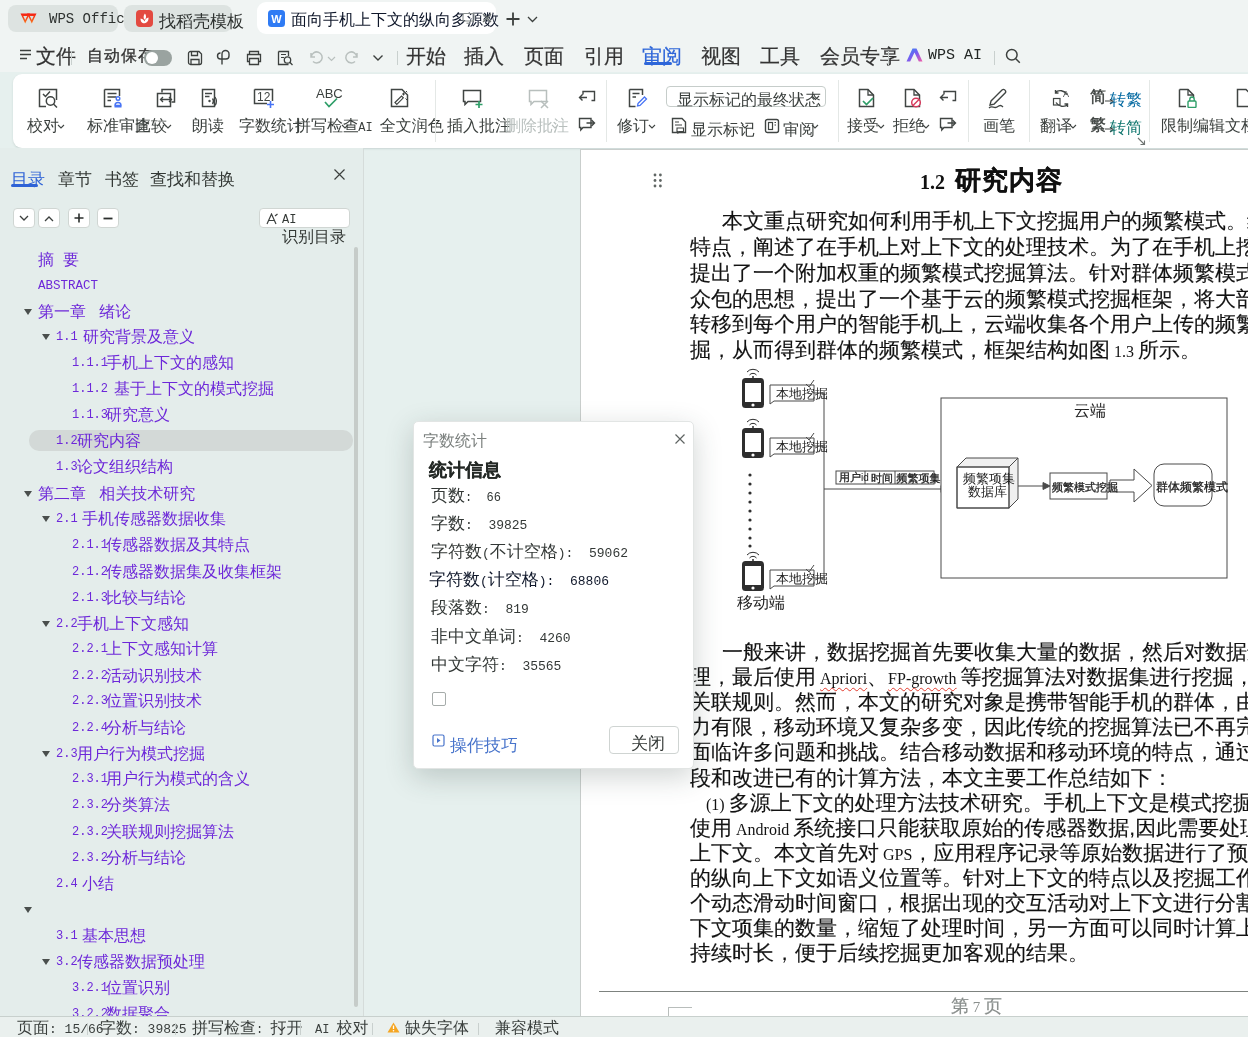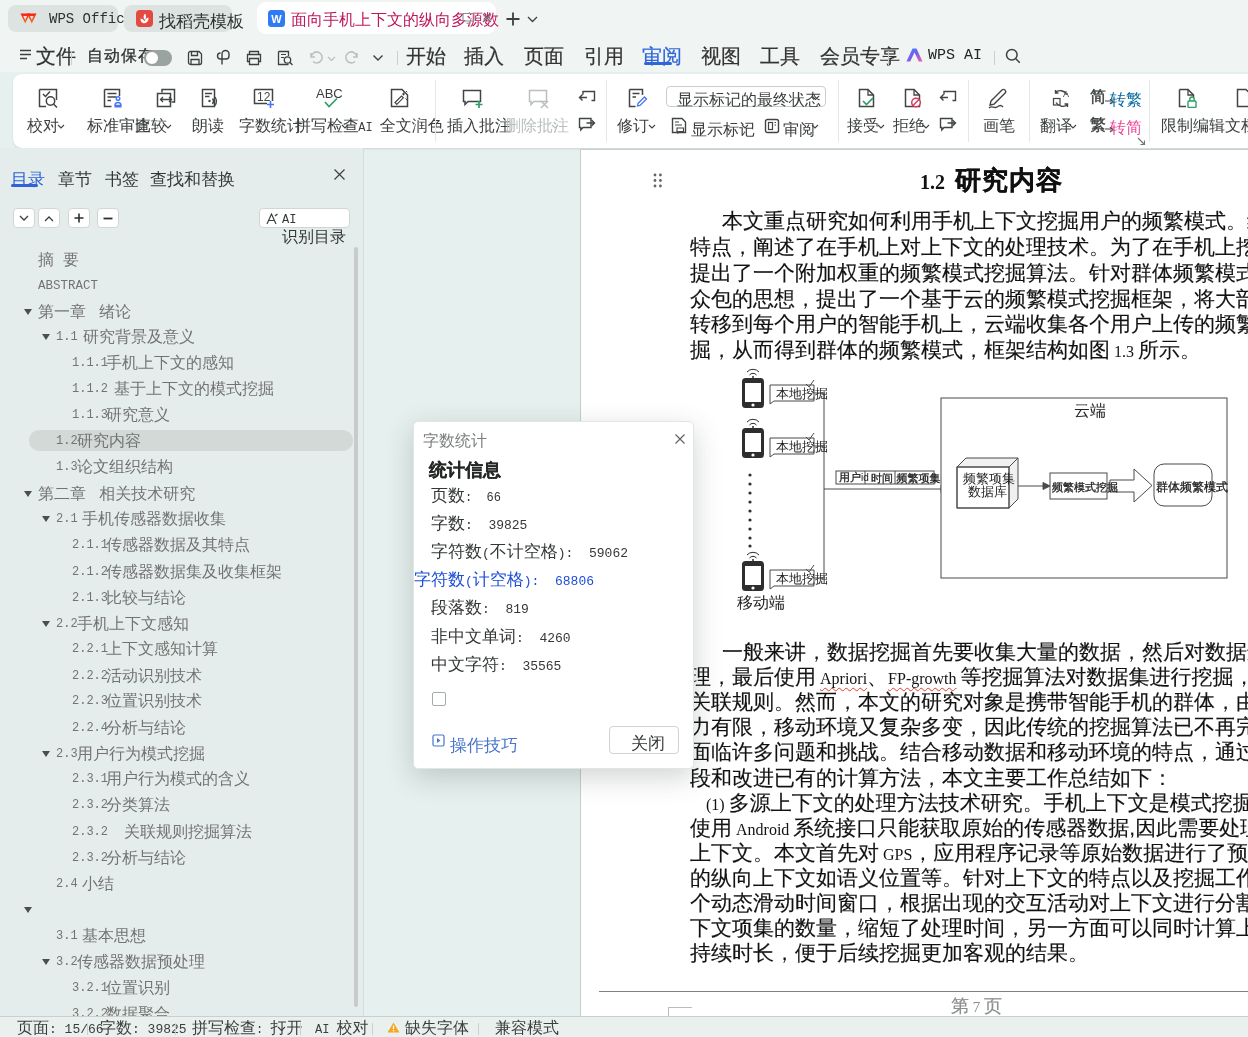--- a/index.html
+++ b/index.html
@@ -28,21 +28,21 @@
 .vsep{position:absolute;width:1px;background:#c9d0ce}
 
 #ribbon{position:absolute;left:13px;top:74px;width:1235px;height:74px;background:#fff;border-radius:9px 0 0 9px;box-shadow:0 1px 2px rgba(120,140,135,.25);overflow:hidden}
 .rlbl{position:absolute;top:44px;height:16px;line-height:16px;color:#3b403e;text-align:center;white-space:nowrap}
 .rsep{position:absolute;top:6px;height:62px;width:1px;background:#e4e8e6}
 .ric{position:absolute;top:14px}
 .dis{color:#b8bfbd}
 
 #sidebar{position:absolute;left:0;top:148px;width:364px;height:868px;background:#e4edeb;border-right:1px solid #d5dcda;overflow:hidden}
 #page{position:absolute;left:580px;top:149px;width:760px;height:867px;background:#fff;border-top:1px solid #c9cecc;border-left:1px solid #c9cecc}
-.toc-row{position:absolute;left:0;width:324px;height:26px;line-height:26px;color:#737373;white-space:nowrap}
+.toc-row{position:absolute;left:0;width:324px;height:26px;line-height:26px;color:#6d28d9;white-space:nowrap}
 .tri{display:inline-block;width:0;height:0;border-left:4.5px solid transparent;border-right:4.5px solid transparent;border-top:6px solid #4a4f4d;vertical-align:2px}
 
 #dialog{position:absolute;left:413px;top:421px;width:281px;height:348px;background:#fff;border:1px solid #e2e5e4;border-radius:5px;box-shadow:0 8px 28px rgba(40,60,55,.22)}
 
 #statusbar{position:absolute;left:0;top:1016px;width:1248px;height:21px;background:#eaf0ee;border-top:1px solid #c8d0cd;overflow:hidden}
 .st{position:absolute;top:0;height:21px;line-height:21px;color:#3a3f3d}
 .dl{height:26px;line-height:26px;white-space:nowrap}
 .sq{text-decoration:underline wavy #e23b2e 1px;text-underline-offset:3px}
 svg{display:block}
 </style></head>
@@ -68,21 +68,21 @@
           <path d="M8.5 13.2 C5.8 13.2 4.3 11 4.6 8.4 C6.6 8.7 8 10 8.5 11.6 C9.1 9.4 10.6 8 12.5 7.6 C12.7 10.4 11.4 13.2 8.5 13.2 Z" fill="#fff"></path>
           <path d="M8.2 9.6 C7.2 7.6 7.4 5.3 8.9 3.5 C10.2 5 10.4 7.2 9.4 9.2 Z" fill="#fff"></path>
         </svg>
     <span class="c s13 abs" style="left:35px;top:5px;color:#2e3230">找稻壳模板</span>
   </div>
   <div class="tab active" style="left:257px;width:239px">
     <svg class="abs" style="left:11px;top:8px" width="17" height="17" viewBox="0 0 17 17">
           <rect width="17" height="17" rx="3.5" fill="#2f7bf4"></rect>
           <text x="8.5" y="12.5" font-size="11" font-weight="bold" fill="#fff" text-anchor="middle" font-family="Liberation Sans">W</text>
         </svg>
-    <span class="c s12 abs" style="left:34px;top:8px;color:#be185d">面向手机上下文的纵向多源数</span>
+    <span class="c s12 abs" style="left:34px;top:8px;color:#0f172a">面向手机上下文的纵向多源数</span>
     <svg class="abs" style="left:205px;top:11px" width="13" height="11" viewBox="0 0 13 11">
           <rect x="1" y="0.5" width="11" height="7.5" rx="1.2" fill="none" stroke="#8b918f" stroke-width="1.1"></rect>
           <path d="M4.5 10.2 H8.5" stroke="#8b918f" stroke-width="1.1"></path>
         </svg>
     <svg class="abs" style="left:224px;top:10px" width="12" height="12" viewBox="0 0 12 12">
           <path d="M2 2 L10 10 M10 2 L2 10" stroke="#6f7573" stroke-width="1.2"></path>
         </svg>
   </div>
   <svg class="abs" style="left:505px;top:11px" width="16" height="16" viewBox="0 0 16 16">
         <path d="M8 1.5 V14.5 M1.5 8 H14.5" stroke="#3c403e" stroke-width="1.8"></path>
@@ -338,21 +338,21 @@
 
   <span class="c abs" style="left:1077px;top:13px;font-size:16px;color:#3b403e;-webkit-text-stroke:.4px currentColor">简</span>
   <svg class="abs" style="left:1092px;top:25px" width="10" height="7" viewBox="0 0 10 7">
         <path d="M0 2 H7 M5 0 L8 2.5 L5 5" fill="none" stroke="#404543" stroke-width="1.2"></path>
       </svg>
   <span class="c s12 abs" style="left:1097px;top:16px;color:#0369a1">转繁</span>
   <span class="c abs" style="left:1077px;top:41px;font-size:16px;color:#3b403e;-webkit-text-stroke:.4px currentColor">繁</span>
   <svg class="abs" style="left:1092px;top:53px" width="10" height="7" viewBox="0 0 10 7">
         <path d="M0 2 H7 M5 0 L8 2.5 L5 5" fill="none" stroke="#404543" stroke-width="1.2"></path>
       </svg>
-  <span class="c s12 abs" style="left:1097px;top:44px;color:#ec4899">转简</span>
+  <span class="c s12 abs" style="left:1097px;top:44px;color:#0f766e">转简</span>
   <svg class="abs" style="left:1124px;top:63px" width="9" height="9" viewBox="0 0 9 9">
         <path d="M1 1 L7.5 7.5 M7.5 3.5 V7.5 H3.5" fill="none" stroke="#6f7573" stroke-width="1.1"></path>
       </svg>
   <div class="rsep" style="left:1136px"></div>
 
   <svg class="ric" style="left:1164px" width="20" height="20" viewBox="0 0 20 20">
         <path d="M2.5 1.5 H11 L16.5 7 V10 M2.5 1.5 V18.5 H9" fill="none" stroke="#404543" stroke-width="1.5"></path>
         <path d="M11 1.5 V7 H16.5" fill="none" stroke="#404543" stroke-width="1.3"></path>
         <rect x="11" y="13" width="8" height="6.5" rx="1" fill="none" stroke="#2e9e68" stroke-width="1.4"></rect>
         <path d="M12.8 13 v-1.8 a2.2 2.2 0 0 1 4.4 0 V13" fill="none" stroke="#2e9e68" stroke-width="1.4"></path>
@@ -487,21 +487,21 @@
 <div class="toc-row" style="top:618px">
           <span class="lt abs" style="left:72px;font-size:12px">2.3.1</span>
           <span class="c s12 abs" style="left:106px">用户行为模式的含义</span>
         </div>
 <div class="toc-row" style="top:644px">
           <span class="lt abs" style="left:72px;font-size:12px">2.3.2</span>
           <span class="c s12 abs" style="left:106px">分类算法</span>
         </div>
 <div class="toc-row" style="top:671px">
           <span class="lt abs" style="left:72px;font-size:12px">2.3.2</span>
-          <span class="c s12 abs" style="left:124px">关联规则挖掘算法</span>
+          <span class="c s12 abs" style="left:106px">关联规则挖掘算法</span>
         </div>
 <div class="toc-row" style="top:697px">
           <span class="lt abs" style="left:72px;font-size:12px">2.3.2</span>
           <span class="c s12 abs" style="left:106px">分析与结论</span>
         </div>
 <div class="toc-row" style="top:723px">
           <span class="lt abs" style="left:56px;font-size:12px">2.4</span>
           <span class="c s12 abs" style="left:82px">小结</span>
         </div>
 <div class="toc-row" style="top:749px">
@@ -657,21 +657,21 @@
     </div>
 <div id="dialog">
   <span class="c s12 abs" style="left:9px;top:9px;color:#7a7f7d">字数统计</span>
   <svg class="abs" style="left:260px;top:11px" width="12" height="12" viewBox="0 0 12 12">
         <path d="M1.5 1.5 L10.5 10.5 M10.5 1.5 L1.5 10.5" stroke="#5f6462" stroke-width="1.2"></path>
       </svg>
   <div class="abs" style="left:15px;top:36px;color:#242926;white-space:nowrap"><span class="c s14" style="font-weight:bold">统计信息</span></div>
   <div class="abs" style="left:17px;top:61px;height:26px;line-height:26px;white-space:nowrap;color:#333836"><span class="c s13">页数</span><span class="lt" style="font-size:12px">:&nbsp; 66</span></div>
   <div class="abs" style="left:17px;top:89px;height:26px;line-height:26px;white-space:nowrap;color:#333836"><span class="c s13">字数</span><span class="lt" style="font-size:13px">:&nbsp; 39825</span></div>
   <div class="abs" style="left:17px;top:117px;height:26px;line-height:26px;white-space:nowrap;color:#333836"><span class="c s13">字符数</span><span class="lt" style="font-size:13px">(</span><span class="c s13">不计空格</span><span class="lt" style="font-size:13px">):&nbsp; 59062</span></div>
-  <div class="abs" style="left:0;top:145px;height:26px;line-height:26px;white-space:nowrap;color:#1d4ed8"><span class="c s13">字符数</span><span class="lt" style="font-size:13px">(</span><span class="c s13">计空格</span><span class="lt" style="font-size:13px">):&nbsp; 68806</span></div>
+  <div class="abs" style="left:15px;top:145px;height:26px;line-height:26px;white-space:nowrap;color:#0f172a"><span class="c s13">字符数</span><span class="lt" style="font-size:13px">(</span><span class="c s13">计空格</span><span class="lt" style="font-size:13px">):&nbsp; 68806</span></div>
   <div class="abs" style="left:17px;top:173px;height:26px;line-height:26px;white-space:nowrap;color:#333836"><span class="c s13">段落数</span><span class="lt" style="font-size:13px">:&nbsp; 819</span></div>
   <div class="abs" style="left:17px;top:202px;height:26px;line-height:26px;white-space:nowrap;color:#333836"><span class="c s13">非中文单词</span><span class="lt" style="font-size:13px">:&nbsp; 4260</span></div>
   <div class="abs" style="left:17px;top:230px;height:26px;line-height:26px;white-space:nowrap;color:#333836"><span class="c s13">中文字符</span><span class="lt" style="font-size:13px">:&nbsp; 35565</span></div>
   <div class="abs" style="left:18px;top:270px;width:14px;height:14px;border:1px solid #a6acaa;border-radius:2px;background:#fff"></div>
   <svg class="abs" style="left:18px;top:312px" width="13" height="13" viewBox="0 0 13 13">
         <rect x="1" y="1" width="11" height="11" rx="1.5" fill="none" stroke="#4874cb" stroke-width="1.2"></rect>
         <path d="M5 4 L8.5 6.5 L5 9 Z" fill="#4874cb"></path>
       </svg>
   <span class="c s13 abs" style="left:36px;top:312px;color:#4874cb">操作技巧</span>
   <div class="abs" style="left:195px;top:304px;width:70px;height:28px;border:1px solid #cfd4d2;border-radius:4px;background:#fff">

